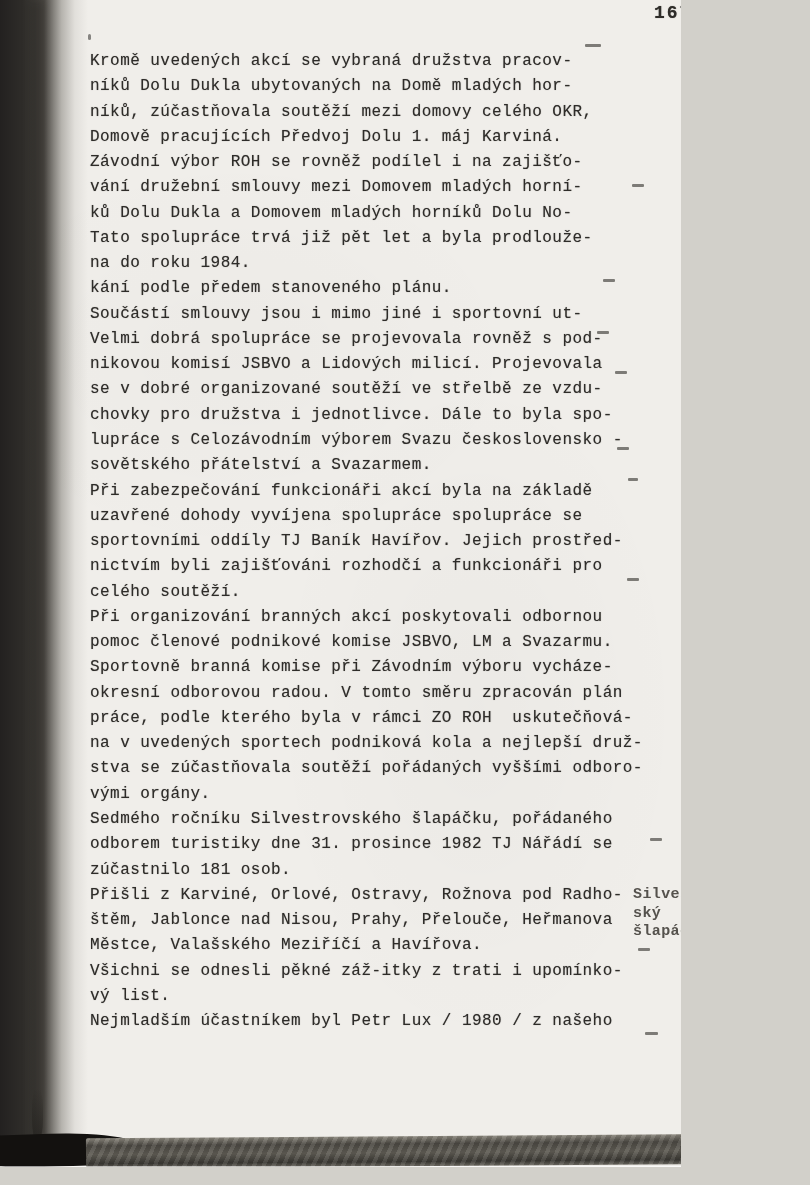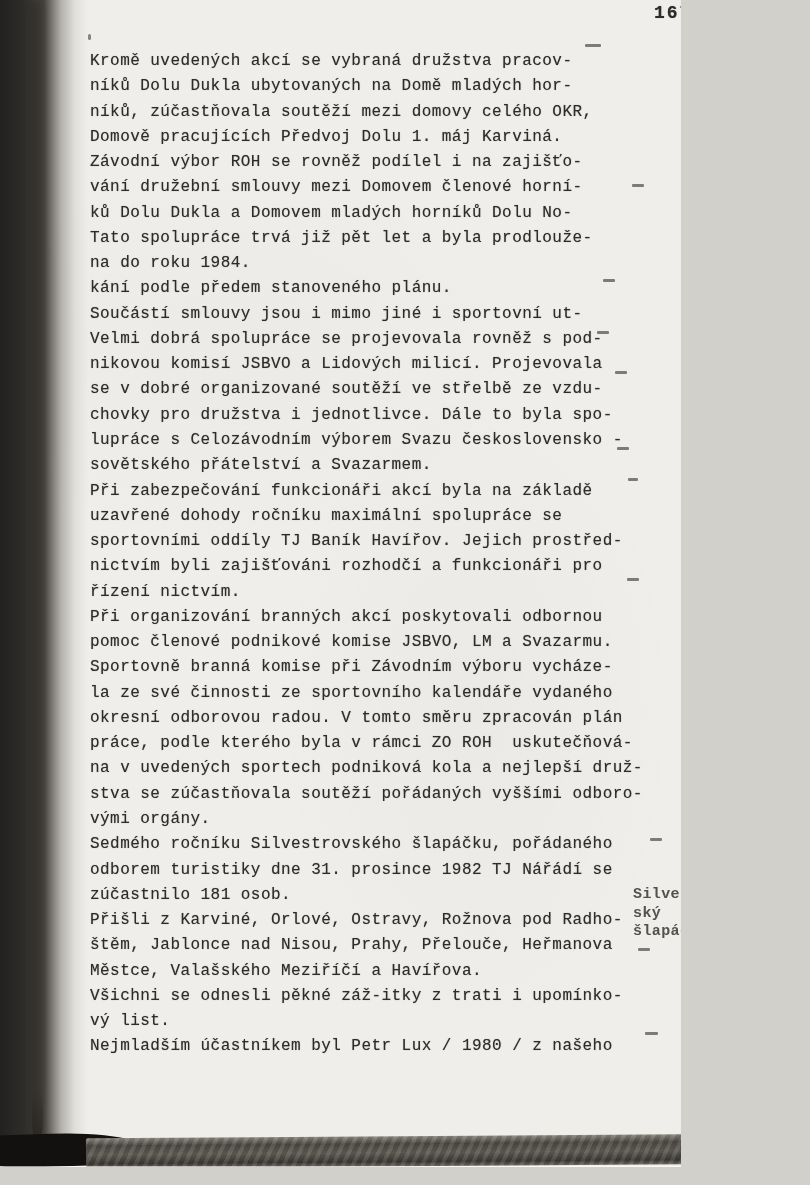--- a/index.html
+++ b/index.html
@@ -109,41 +109,40 @@
 <div class="scan">
 
   <div class="page-number">167.</div>
 
   <div class="text-block">
       <div class="line">Kromě uvedených akcí se vybraná družstva pracov-</div>
       <div class="line">níků Dolu Dukla ubytovaných na Domě mladých hor-</div>
       <div class="line">níků, zúčastňovala soutěží mezi domovy celého OKR,</div>
       <div class="line">Domově pracujících Předvoj Dolu 1. máj Karviná.</div>
       <div class="line">Závodní výbor ROH se rovněž podílel i na zajišťo-</div>
-      <div class="line">vání družební smlouvy mezi Domovem členové horní-</div>
+      <div class="line">vání družební smlouvy mezi Domovem mladých horní-</div>
       <div class="line">ků Dolu Dukla a Domovem mladých horníků Dolu No-</div>
       <div class="line">Tato spolupráce trvá již pět let a byla prodlouže-</div>
       <div class="line">na do roku 1984.</div>
       <div class="line">kání podle předem stanoveného plánu.</div>
       <div class="line">Součástí smlouvy jsou i mimo jiné i sportovní ut-</div>
       <div class="line">Velmi dobrá spolupráce se projevovala rovněž s pod-</div>
       <div class="line">nikovou komisí JSBVO a Lidových milicí. Projevovala</div>
       <div class="line">se v dobré organizované soutěží ve střelbě ze vzdu-</div>
       <div class="line">chovky pro družstva i jednotlivce. Dále to byla spo-</div>
       <div class="line">lupráce s Celozávodním výborem Svazu československo -</div>
       <div class="line">sovětského přátelství a Svazarmem.</div>
       <div class="line">Při zabezpečování funkcionáři akcí byla na základě</div>
-      <div class="line">uzavřené dohody ročníku maximální spolupráce se</div>
+      <div class="line">uzavřené dohody vyvíjena spolupráce spolupráce se</div>
       <div class="line">sportovními oddíly TJ Baník Havířov. Jejich prostřed-</div>
       <div class="line">nictvím byli zajišťováni rozhodčí a funkcionáři pro</div>
-      <div class="line">řízení nictvím.</div>
+      <div class="line">celého soutěží.</div>
       <div class="line">Při organizování branných akcí poskytovali odbornou</div>
       <div class="line">pomoc členové podnikové komise JSBVO, LM a Svazarmu.</div>
       <div class="line">Sportovně branná komise při Závodním výboru vycháze-</div>
-      <div class="line">la ze své činnosti ze sportovního kalendáře vydaného</div>
       <div class="line">okresní odborovou radou. V tomto směru zpracován plán</div>
       <div class="line">práce, podle kterého byla v rámci ZO ROH  uskutečňová-</div>
       <div class="line">na v uvedených sportech podniková kola a nejlepší druž-</div>
       <div class="line">stva se zúčastňovala soutěží pořádaných vyššími odboro-</div>
       <div class="line">vými orgány.</div>
       <div class="line">Sedmého ročníku Silvestrovského šlapáčku, pořádaného</div>
       <div class="line">odborem turistiky dne 31. prosince 1982 TJ Nářádí se</div>
       <div class="line">zúčastnilo 181 osob.</div>
       <div class="line">Přišli z Karviné, Orlové, Ostravy, Rožnova pod Radho-</div>
       <div class="line">štěm, Jablonce nad Nisou, Prahy, Přelouče, Heřmanova</div>

